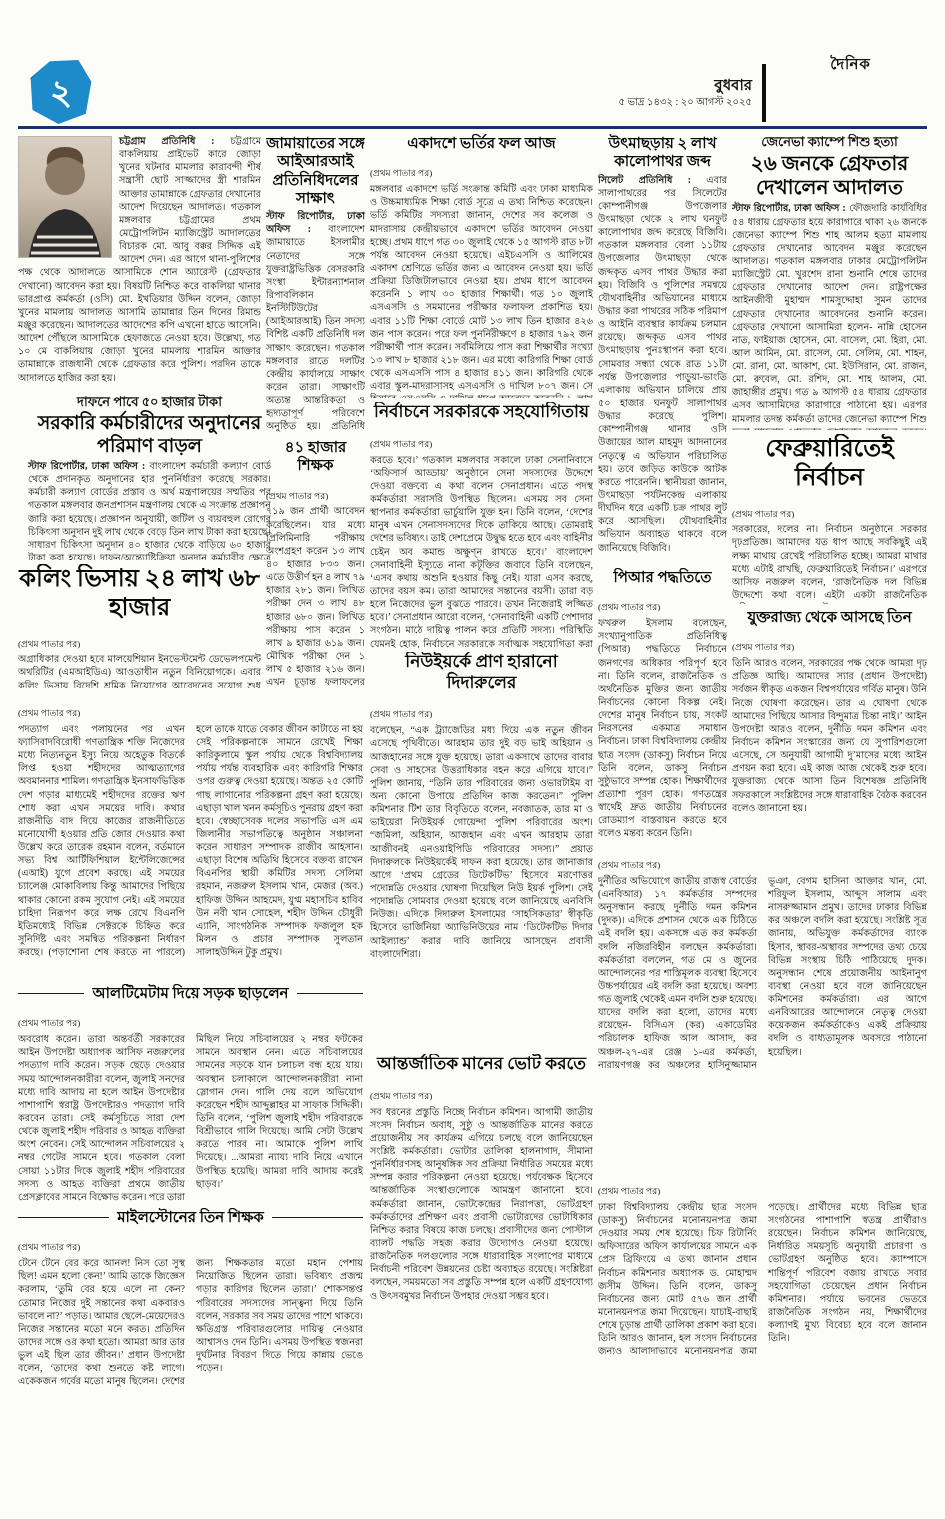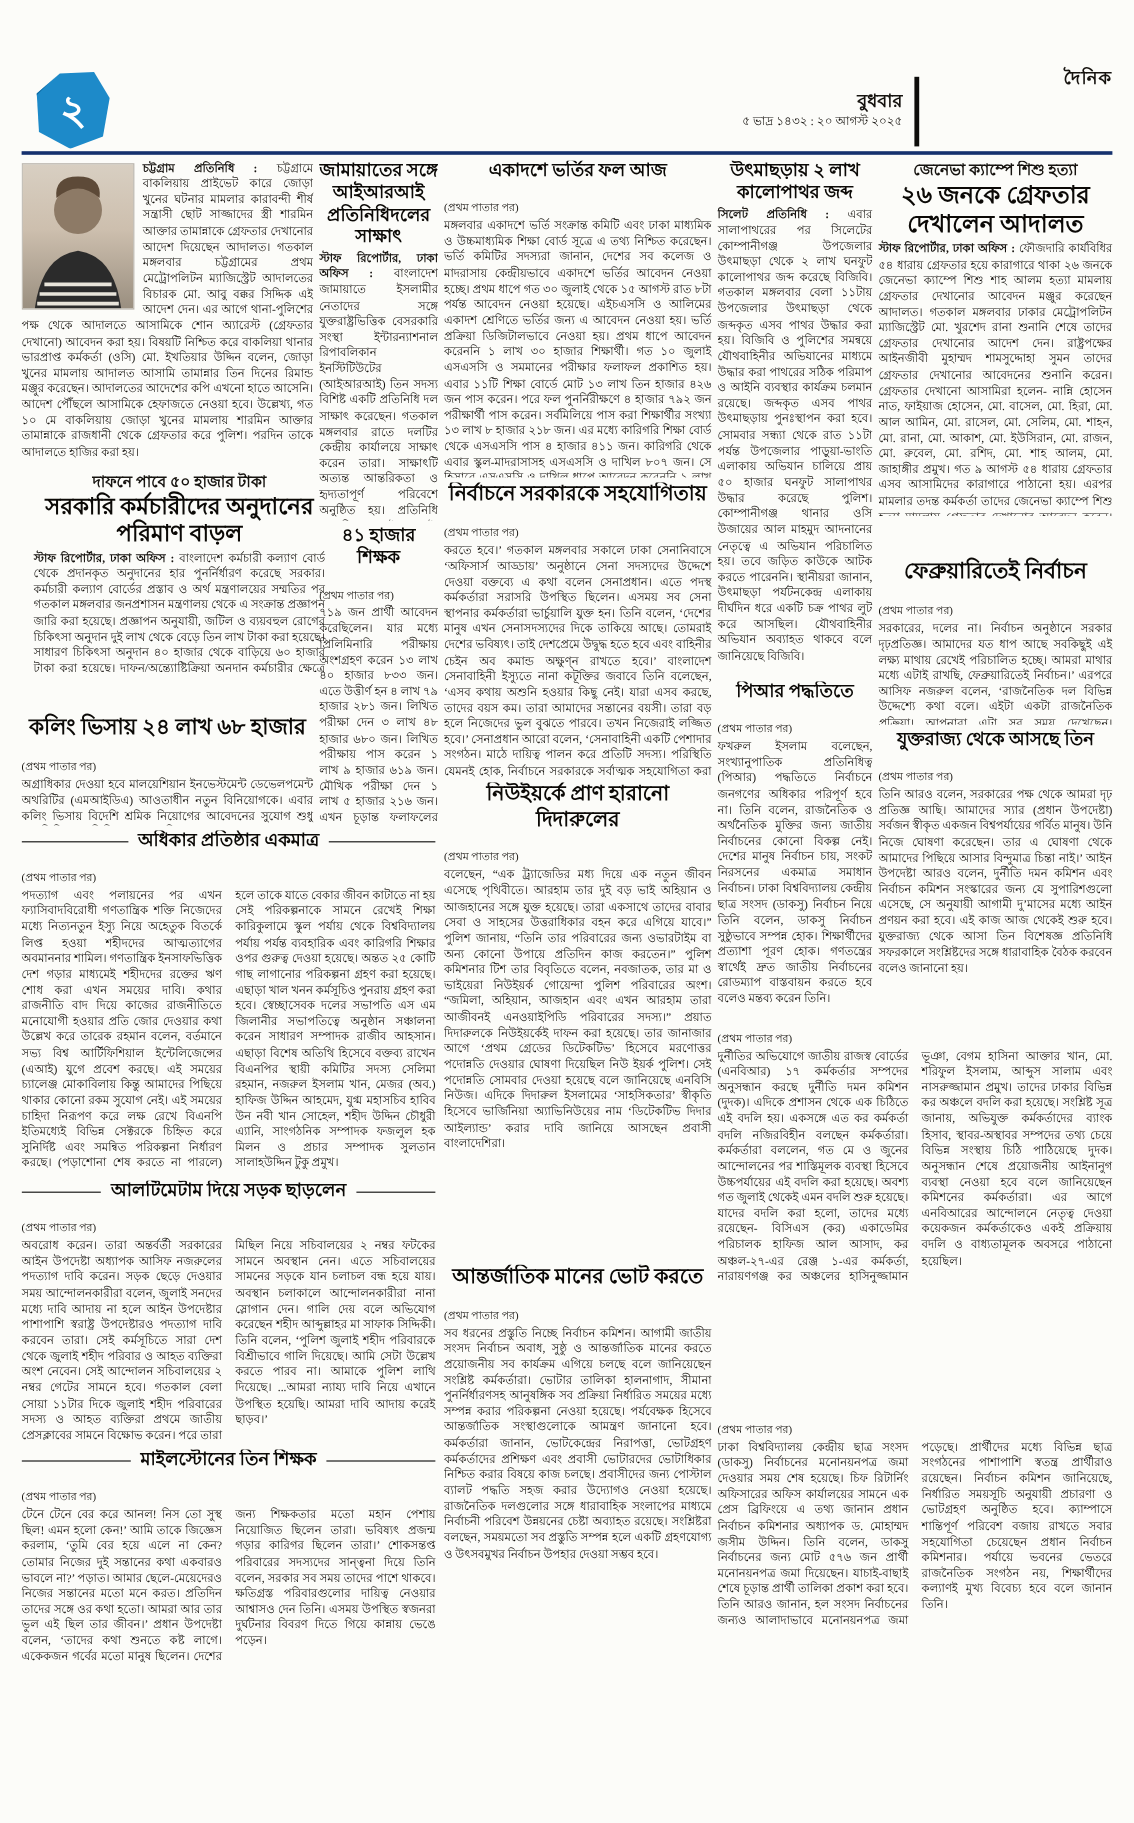--- a/index.html
+++ b/index.html
@@ -10,29 +10,29 @@
   .logo{position:absolute;left:30px;top:60px;width:62px;height:64px;background:#1d8ac9;
         clip-path:polygon(32% 2%,78% 0%,99% 34%,90% 84%,46% 100%,4% 78%,1% 28%);
         display:flex;align-items:center;justify-content:center;}
   .logo-fold{position:absolute;left:0;top:0;width:20px;height:20px;background:#0f6aa3;
         clip-path:polygon(0 0,100% 0,0 100%);}
   .logo-num{color:#fff;font-size:34px;font-weight:700;font-family:"Liberation Sans",sans-serif;line-height:1;}
   .dateline{position:absolute;left:560px;top:76px;width:192px;text-align:right;}
   .dl-day{font-weight:700;font-size:15px;line-height:1.2;}
   .dl-date{font-size:10px;line-height:1.5;}
   .vbar{position:absolute;left:762px;top:64px;width:4px;height:58px;background:#0e0d0b;}
-  .mast{position:absolute;left:774px;top:58px;width:153px;text-align:right;}
+  .mast{position:absolute;left:774px;top:58px;width:153px;text-align:center;font-family:Liberation Mono, monospace;}
   .mast-pre{font-size:15px;font-weight:700;line-height:1.1;letter-spacing:1px;}
   .mast-name{font-size:37px;font-weight:700;line-height:1.05;letter-spacing:-1px;}
   .hrule{position:absolute;left:18px;right:18px;top:126px;height:3px;background:#15316e;}
 
   
   .art{position:absolute;overflow:hidden;}
   .hl{font-weight:700;text-align:center;margin:0 0 2px;line-height:1.22;color:#0b0906;}
-  .h25{font-size:25px;} .h20{font-size:20px;} .h19{font-size:19px;} .h18{font-size:18px;margin-top:32px;}
+  .h25{font-size:25px;} .h20{font-size:20px;} .h19{font-size:19px;} .h18{font-size:24px;}
   .h17{font-size:17px;} .h16{font-size:15px;} .h15{font-size:15px;}
   .kicker{text-align:center;font-weight:700;font-size:13px;margin:0 0 1px;line-height:1.2;}
   .cont{text-align:left;font-size:9px;margin:16px 0 3px;line-height:1.2;}
   .body{font-size:9.6px;line-height:1.37;text-align:justify;margin:0;}
   .byline{font-weight:700;}
   .cols2{column-count:2;column-gap:11px;}
   .dash{display:flex;align-items:center;gap:8px;}
   .dash::before,.dash::after{content:"";flex:1;border-top:1.6px solid #1b1b1b;min-width:14px;}
   .dash-r{display:flex;align-items:center;gap:8px;}
   .dash-r::after{content:"";flex:1;border-top:1.6px solid #1b1b1b;min-width:14px;}
@@ -156,23 +156,20 @@
     <div class="cont">(প্রথম পাতার পর)</div>
     <p class="body cols2"><span>দুর্নীতির অভিযোগে জাতীয় রাজস্ব বোর্ডের (এনবিআর) ১৭ কর্মকর্তার সম্পদের অনুসন্ধান করছে দুর্নীতি দমন কমিশন (দুদক)। এদিকে প্রশাসন থেকে এক চিঠিতে এই বদলি হয়। একসঙ্গে এত কর কর্মকর্তা বদলি নজিরবিহীন বলছেন কর্মকর্তারা। কর্মকর্তারা বললেন, গত মে ও জুনের আন্দোলনের পর শাস্তিমূলক ব্যবস্থা হিসেবে উচ্চপর্যায়ের এই বদলি করা হয়েছে। অবশ্য গত জুলাই থেকেই এমন বদলি শুরু হয়েছে। যাদের বদলি করা হলো, তাদের মধ্যে রয়েছেন- বিসিএস (কর) একাডেমির পরিচালক হাফিজ আল আসাদ, কর অঞ্চল-২৭-এর রেঞ্জ ১-এর কর্মকর্তা, নারায়ণগঞ্জ কর অঞ্চলের হাসিনুজ্জামান ভূঞা, বেগম হাসিনা আক্তার খান, মো. শরিফুল ইসলাম, আব্দুস সালাম এবং নাসরুজ্জামান প্রমুখ। তাদের ঢাকার বিভিন্ন কর অঞ্চলে বদলি করা হয়েছে। সংশ্লিষ্ট সূত্র জানায়, অভিযুক্ত কর্মকর্তাদের ব্যাংক হিসাব, স্থাবর-অস্থাবর সম্পদের তথ্য চেয়ে বিভিন্ন সংস্থায় চিঠি পাঠিয়েছে দুদক। অনুসন্ধান শেষে প্রয়োজনীয় আইনানুগ ব্যবস্থা নেওয়া হবে বলে জানিয়েছেন কমিশনের কর্মকর্তারা। এর আগে এনবিআরের আন্দোলনে নেতৃত্ব দেওয়া কয়েকজন কর্মকর্তাকেও একই প্রক্রিয়ায় বদলি ও বাধ্যতামূলক অবসরে পাঠানো হয়েছিল।</span></p>
   </article>
 
   <article class="art" style="left:598px;top:1170px;width:329px;height:335px">
     <div class="cont">(প্রথম পাতার পর)</div>
     <p class="body cols2"><span>ঢাকা বিশ্ববিদ্যালয় কেন্দ্রীয় ছাত্র সংসদ (ডাকসু) নির্বাচনের মনোনয়নপত্র জমা দেওয়ার সময় শেষ হয়েছে। চিফ রিটার্নিং অফিসারের অফিস কার্যালয়ের সামনে এক প্রেস ব্রিফিংয়ে এ তথ্য জানান প্রধান নির্বাচন কমিশনার অধ্যাপক ড. মোহাম্মদ জসীম উদ্দিন। তিনি বলেন, ডাকসু নির্বাচনের জন্য মোট ৫৭৬ জন প্রার্থী মনোনয়নপত্র জমা দিয়েছেন। যাচাই-বাছাই শেষে চূড়ান্ত প্রার্থী তালিকা প্রকাশ করা হবে। তিনি আরও জানান, হল সংসদ নির্বাচনের জন্যও আলাদাভাবে মনোনয়নপত্র জমা পড়েছে। প্রার্থীদের মধ্যে বিভিন্ন ছাত্র সংগঠনের পাশাপাশি স্বতন্ত্র প্রার্থীরাও রয়েছেন। নির্বাচন কমিশন জানিয়েছে, নির্ধারিত সময়সূচি অনুযায়ী প্রচারণা ও ভোটগ্রহণ অনুষ্ঠিত হবে। ক্যাম্পাসে শান্তিপূর্ণ পরিবেশ বজায় রাখতে সবার সহযোগিতা চেয়েছেন প্রধান নির্বাচন কমিশনার। পর্যায়ে ভবনের ভেতরে রাজনৈতিক সংগঠন নয়, শিক্ষার্থীদের কল্যাণই মুখ্য বিবেচ্য হবে বলে জানান তিনি।</span></p>
   </article>
 
   <article class="art" style="left:18px;top:692px;width:345px;height:288px">
-    <h2 class="hl h16 dash">
-        <span class="t">অধিকার প্রতিষ্ঠার একমাত্র</span>
-      </h2>
     <div class="cont">(প্রথম পাতার পর)</div>
     <p class="body cols2"><span>পদত্যাগ এবং পলায়নের পর এখন ফ্যাসিবাদবিরোধী গণতান্ত্রিক শক্তি নিজেদের মধ্যে নিত্যনতুন ইস্যু নিয়ে অহেতুক বিতর্কে লিপ্ত হওয়া শহীদদের আত্মত্যাগের অবমাননার শামিল। গণতান্ত্রিক ইনসাফভিত্তিক দেশ গড়ার মাধ্যমেই শহীদদের রক্তের ঋণ শোধ করা এখন সময়ের দাবি। কথার রাজনীতি বাদ দিয়ে কাজের রাজনীতিতে মনোযোগী হওয়ার প্রতি জোর দেওয়ার কথা উল্লেখ করে তারেক রহমান বলেন, বর্তমানে সভ্য বিশ্ব আর্টিফিশিয়াল ইন্টেলিজেন্সের (এআই) যুগে প্রবেশ করছে। এই সময়ের চ্যালেঞ্জ মোকাবিলায় কিন্তু আমাদের পিছিয়ে থাকার কোনো রকম সুযোগ নেই। এই সময়ের চাহিদা নিরূপণ করে লক্ষ রেখে বিএনপি ইতিমধ্যেই বিভিন্ন সেক্টরকে চিহ্নিত করে সুনির্দিষ্ট এবং সমন্বিত পরিকল্পনা নির্ধারণ করছে। (পড়াশোনা শেষ করতে না পারলে) হলে তাকে যাতে বেকার জীবন কাটাতে না হয় সেই পরিকল্পনাকে সামনে রেখেই শিক্ষা কারিকুলামে স্কুল পর্যায় থেকে বিশ্ববিদ্যালয় পর্যায় পর্যন্ত ব্যবহারিক এবং কারিগরি শিক্ষার ওপর গুরুত্ব দেওয়া হয়েছে। অন্তত ২৫ কোটি গাছ লাগানোর পরিকল্পনা গ্রহণ করা হয়েছে। এছাড়া খাল খনন কর্মসূচিও পুনরায় গ্রহণ করা হবে। স্বেচ্ছাসেবক দলের সভাপতি এস এম জিলানীর সভাপতিত্বে অনুষ্ঠান সঞ্চালনা করেন সাধারণ সম্পাদক রাজীব আহসান। এছাড়া বিশেষ অতিথি হিসেবে বক্তব্য রাখেন বিএনপির স্থায়ী কমিটির সদস্য সেলিমা রহমান, নজরুল ইসলাম খান, মেজর (অব.) হাফিজ উদ্দিন আহমেদ, যুগ্ম মহাসচিব হাবিব উন নবী খান সোহেল, শহীদ উদ্দিন চৌধুরী এ্যানি, সাংগঠনিক সম্পাদক ফজলুল হক মিলন ও প্রচার সম্পাদক সুলতান সালাহউদ্দিন টুকু প্রমুখ।</span></p>
   </article>
 
   <article class="art" style="left:18px;top:984px;width:345px;height:220px">
     <h2 class="hl h16 dash">
         <span class="t">আলটিমেটাম দিয়ে সড়ক ছাড়লেন</span>
       </h2>
     <div class="cont">(প্রথম পাতার পর)</div>
     <p class="body cols2"><span>অবরোধ করেন। তারা অন্তর্বর্তী সরকারের আইন উপদেষ্টা অধ্যাপক আসিফ নজরুলের পদত্যাগ দাবি করেন। সড়ক ছেড়ে দেওয়ার সময় আন্দোলনকারীরা বলেন, জুলাই সনদের মধ্যে দাবি আদায় না হলে আইন উপদেষ্টার পাশাপাশি স্বরাষ্ট্র উপদেষ্টারও পদত্যাগ দাবি করবেন তারা। সেই কর্মসূচিতে সারা দেশ থেকে জুলাই শহীদ পরিবার ও আহত ব্যক্তিরা অংশ নেবেন। সেই আন্দোলন সচিবালয়ের ২ নম্বর গেটের সামনে হবে। গতকাল বেলা সোয়া ১১টার দিকে জুলাই শহীদ পরিবারের সদস্য ও আহত ব্যক্তিরা প্রথমে জাতীয় প্রেসক্লাবের সামনে বিক্ষোভ করেন। পরে তারা মিছিল নিয়ে সচিবালয়ের ২ নম্বর ফটকের সামনে অবস্থান নেন। এতে সচিবালয়ের সামনের সড়কে যান চলাচল বন্ধ হয়ে যায়। অবস্থান চলাকালে আন্দোলনকারীরা নানা স্লোগান দেন। গালি দেয় বলে অভিযোগ করেছেন শহীদ আব্দুল্লাহর মা সাফাক সিদ্দিকী। তিনি বলেন, ‘পুলিশ জুলাই শহীদ পরিবারকে বিশ্রীভাবে গালি দিয়েছে। আমি সেটা উল্লেখ করতে পারব না। আমাকে পুলিশ লাথি দিয়েছে। ...আমরা ন্যায্য দাবি নিয়ে এখানে উপস্থিত হয়েছি। আমরা দাবি আদায় করেই ছাড়ব।’</span></p>

